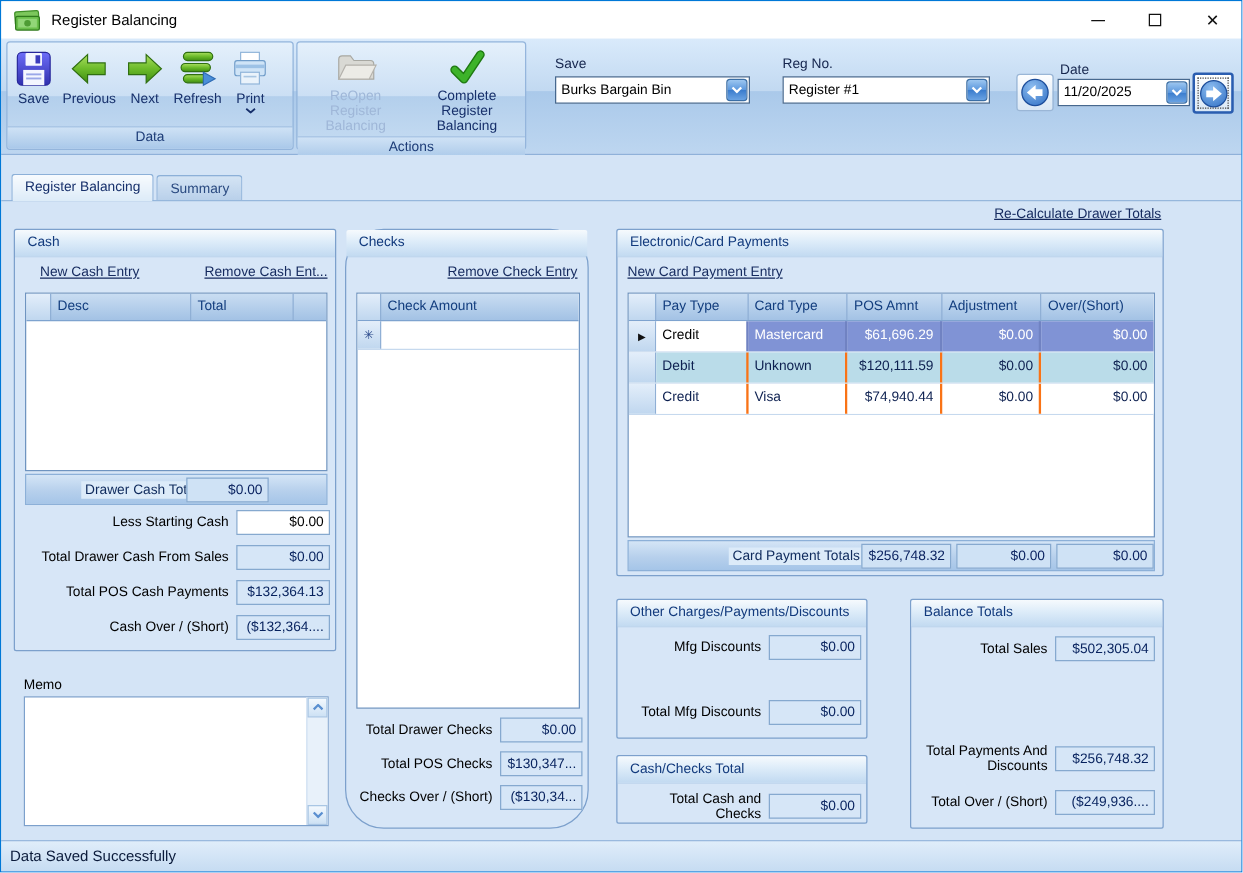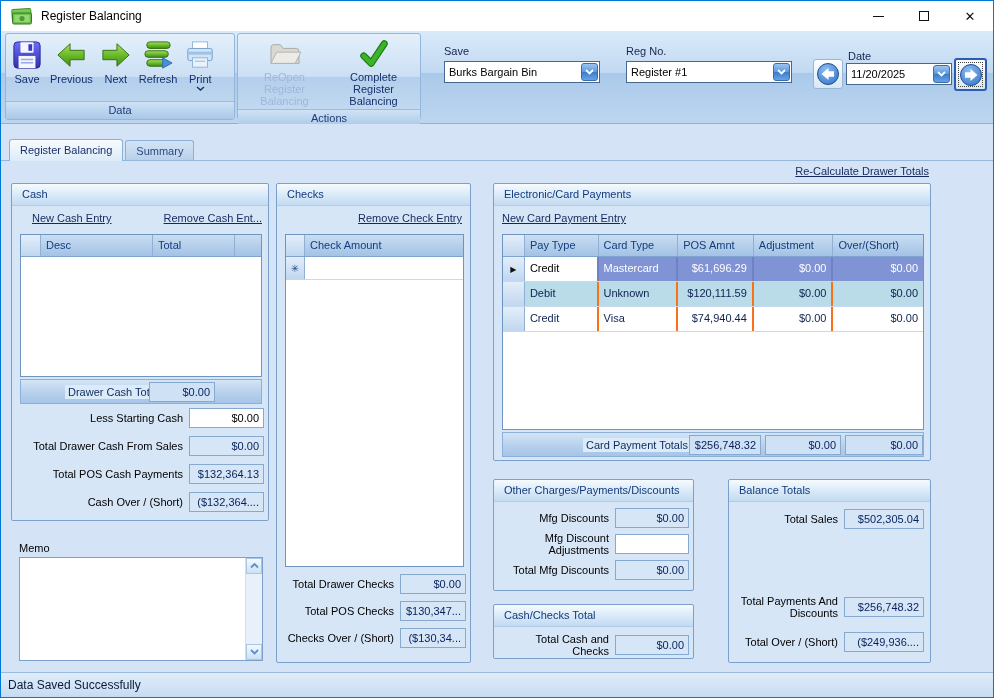--- a/index.html
+++ b/index.html
@@ -359,21 +359,21 @@
             </svg>
         </div>
         <div class="scroll-btn">
           <svg width="9" height="6" viewBox="0 0 9 6">
               <polyline points="1,1 4.5,4.5 8,1" fill="none" stroke="#5a8fd0" stroke-width="1.8"></polyline>
             </svg>
         </div>
       </div>
     </div>
 
-    <div class="panel" style="left:275px; top:59px; width:195px; height:480px;">
+    <div class="panel" style="left:275px; top:59px; width:195px; height:480px;border-radius:31px;">
       <div class="panel-header">Checks</div>
       <span class="link" style="position:absolute; right:8px; top:28px;">Remove Check Entry</span>
       <div class="grid" style="left:8px; top:50px; width:179px; height:333px;">
         <div class="g-head">
           <div class="g-hcell rowhdr-cell" style="width:19px;"></div>
           <div class="g-hcell" style="flex:1; border-right:none;">Check Amount</div>
         </div>
         <div class="g-row">
           <div class="rowhdr-cell" style="width:19px; height:22px;">
               <span class="new-marker">✳</span>
@@ -441,24 +441,20 @@
         <span class="tb-box" style="left:342px; width:78px;">$0.00</span>
       </div>
     </div>
 
     <div class="panel" style="left:492px; top:355px; width:201px; height:112px;">
       <div class="panel-header">Other  Charges/Payments/Discounts</div>
       <div class="frow" style="left:6px; top:28px; width:189px;">
         <span class="flabel" style="flex:1;">Mfg Discounts</span>
         <span class="vbox" style="width:74px;">$0.00</span>
       </div>
-      <div class="frow" style="left:6px; top:52px; width:189px;">
-        <span class="flabel" style="flex:1;">Mfg Discount Adjustments</span>
-        <span class="vbox edit" style="width:74px;"></span>
-      </div>
       <div class="frow" style="left:6px; top:80px; width:189px;">
         <span class="flabel" style="flex:1;">Total Mfg Discounts</span>
         <span class="vbox" style="width:74px;">$0.00</span>
       </div>
     </div>
 
     <div class="panel" style="left:492px; top:480px; width:201px; height:55px;">
       <div class="panel-header">Cash/Checks Total</div>
       <div class="frow" style="left:6px; top:28px; width:189px;">
         <span class="flabel" style="flex:1;">Total Cash and Checks</span>

